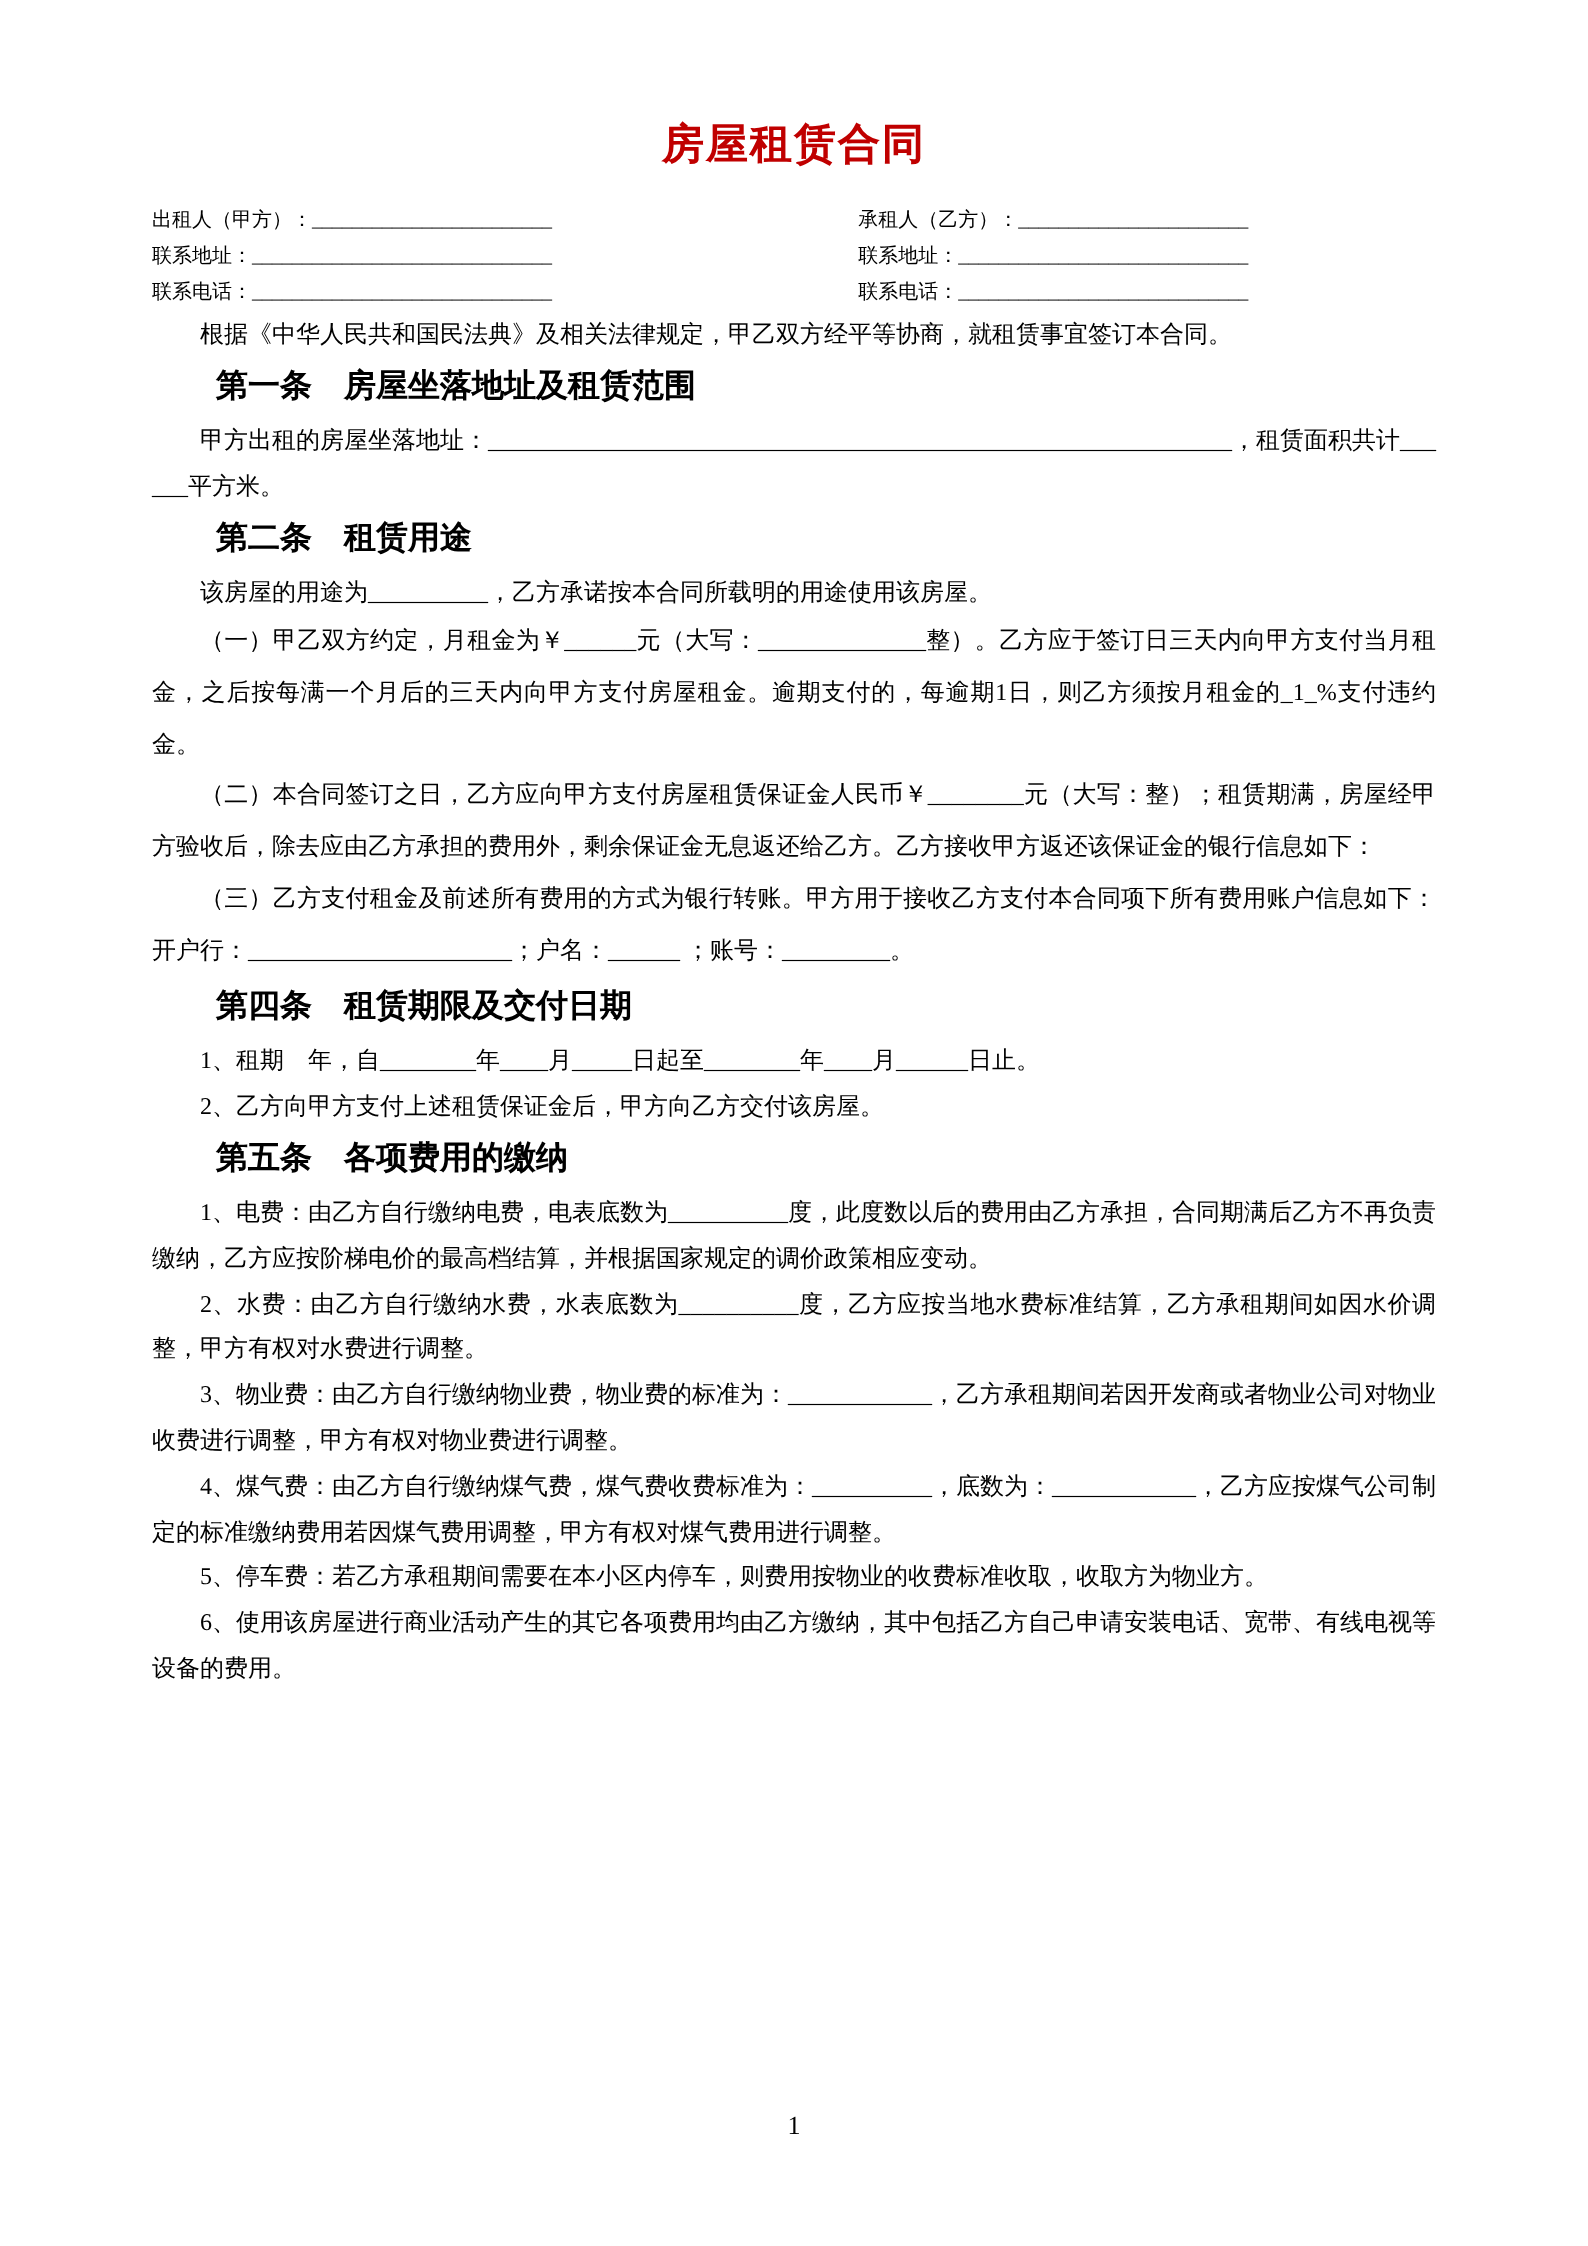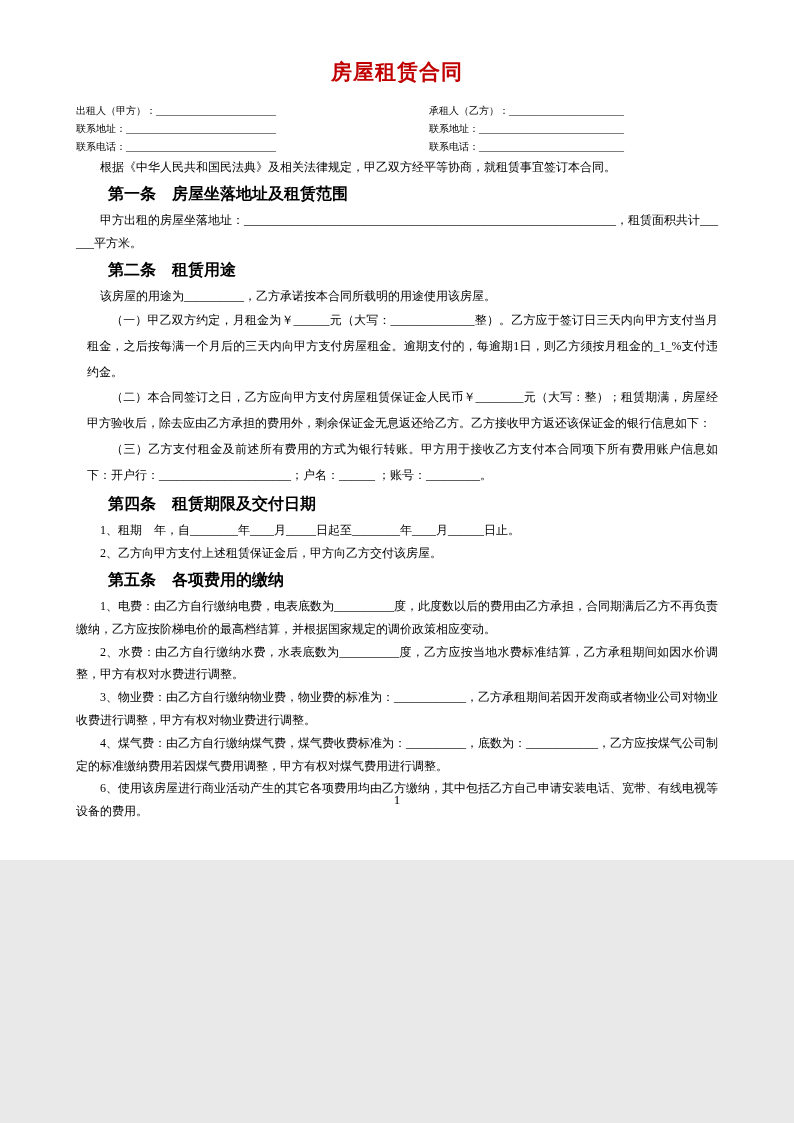--- a/index.html
+++ b/index.html
@@ -4,21 +4,21 @@
 <style>
   * { margin: 0; padding: 0; box-sizing: border-box; }
   html, body { background: #e9e9e9; }
   body {
     width: 794px; height: 1123px;
     font-family: "Liberation Serif", "DejaVu Serif", serif;
     color: #000;
   }
   .page {
     position: relative;
-    width: 794px; height: 860px;
+    width: 794px; height: 1123px;
     background: #ffffff;
     padding: 58px 76px 0 76px;
     overflow: hidden;
   }
   .title {
     text-align: center;
     font-size: 21px;
     font-weight: bold;
     letter-spacing: 1px;
     margin-bottom: 16px;
@@ -41,21 +41,21 @@
     text-indent: 2em;
     overflow-wrap: anywhere;
     word-break: break-all;
   }
   .heading {
     font-size: 16px;
     font-weight: bold;
     text-indent: 2em;
     line-height: 1.9;
   }
-  .wide { line-height: 2.15; margin-left: 11px; }
+  .wide { line-height: 2.15; }
   .bankline { text-indent: 1.5em; }
   .footer {
     position: absolute;
     left: 0; bottom: 52px;
     width: 100%;
     text-align: center;
     font-size: 13px;
   }
 </style>
 </head>
@@ -94,17 +94,18 @@
 
   <p class="heading">第四条　租赁期限及交付日期</p>
   <p class="para">1、租期　年，自________年____月_____日起至________年____月______日止。</p>
   <p class="para">2、乙方向甲方支付上述租赁保证金后，甲方向乙方交付该房屋。</p>
 
   <p class="heading">第五条　各项费用的缴纳</p>
   <p class="para">1、电费：由乙方自行缴纳电费，电表底数为__________度，此度数以后的费用由乙方承担，合同期满后乙方不再负责缴纳，乙方应按阶梯电价的最高档结算，并根据国家规定的调价政策相应变动。</p>
   <p class="para">2、水费：由乙方自行缴纳水费，水表底数为__________度，乙方应按当地水费标准结算，乙方承租期间如因水价调整，甲方有权对水费进行调整。</p>
   <p class="para">3、物业费：由乙方自行缴纳物业费，物业费的标准为：____________，乙方承租期间若因开发商或者物业公司对物业收费进行调整，甲方有权对物业费进行调整。</p>
   <p class="para">4、煤气费：由乙方自行缴纳煤气费，煤气费收费标准为：__________，底数为：____________，乙方应按煤气公司制定的标准缴纳费用若因煤气费用调整，甲方有权对煤气费用进行调整。</p>
+  <p class="para">5、停车费：若乙方承租期间需要在本小区内停车，则费用按物业的收费标准收取，收取方为物业方。</p>
   <p class="para">6、使用该房屋进行商业活动产生的其它各项费用均由乙方缴纳，其中包括乙方自己申请安装电话、宽带、有线电视等设备的费用。</p>
 
   <div class="footer">1</div>
 
 </div>
 
 </body></html>

